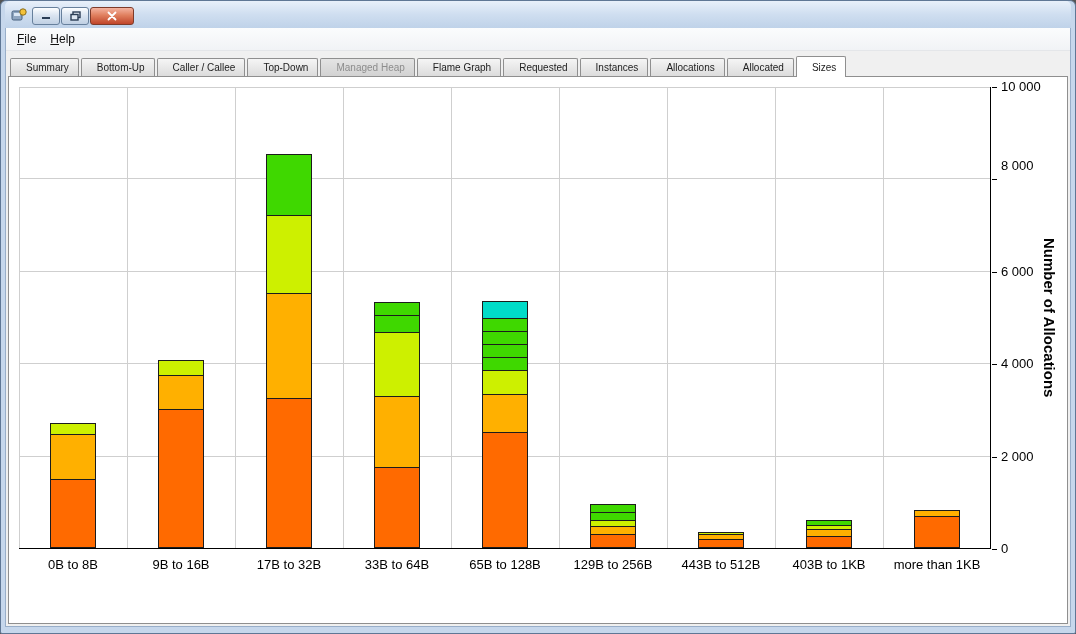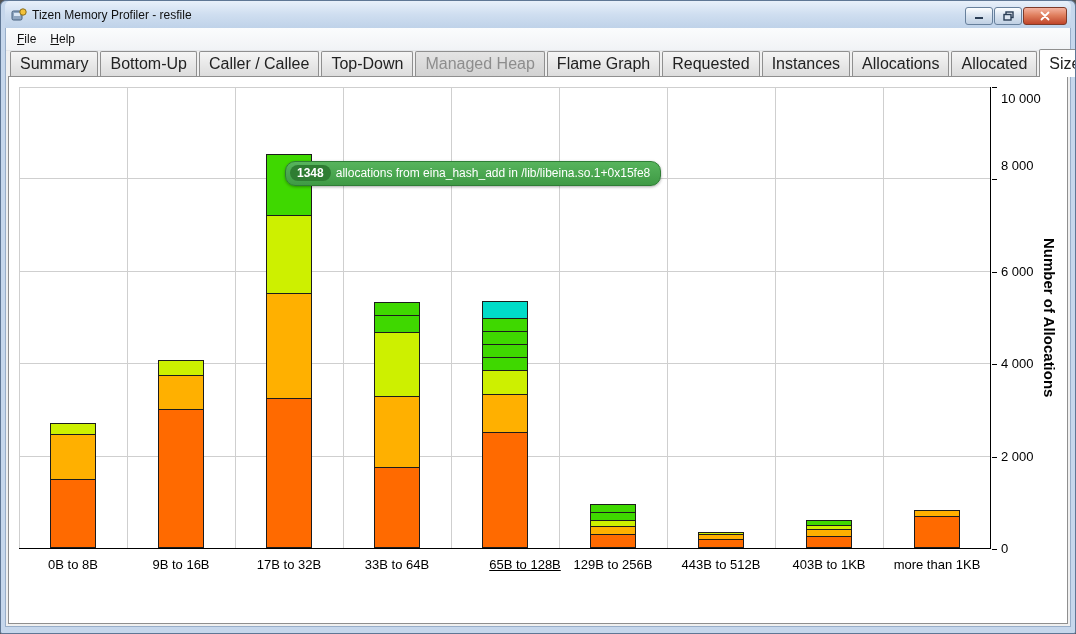--- a/index.html
+++ b/index.html
@@ -38,21 +38,21 @@
     height:23px; background:linear-gradient(#fbfcfd,#f1f3f6);
     display:flex; align-items:center; padding-left:4px; font-size:12px; color:#111;
     border-bottom:1px solid #e4e6e9;
   }
   .menu-item{ padding:8px 7px; }
   .tabbar{
     height:25px; display:flex; align-items:flex-end; padding:3px 0 0 4px; gap:2px;
     background:#f0f0f0; position:relative; z-index:2;
   }
   .tab{
-    font-size:16px; color:#222; padding:3px 9px 3px 9px;
+    font-size:10px; color:#222; padding:3px 9px 3px 15px;
     border:1px solid #8f8f8f; border-bottom:none; border-radius:2px 2px 0 0;
     background:linear-gradient(#f5f5f5,#dcdcdc); white-space:nowrap;
   }
   .tab.disabled{ color:#8d8d8d; background:linear-gradient(#e4e4e4,#d2d2d2); }
   .tab.active{
     background:#fff; position:relative; z-index:3;
     padding-top:5px; padding-bottom:4px; margin-bottom:-1px;
   }
   .content{
     flex:1 1 auto; background:#fff; border:1px solid #8f8f8f;
@@ -96,21 +96,20 @@
 </head>
 <body>
 
 <div class="window">
   <div class="titlebar">
     <svg class="app-icon" viewBox="0 0 16 16">
       <rect x="1" y="4" width="10" height="9" rx="1.5" fill="#8fa6c0" stroke="#47607e"></rect>
       <rect x="3" y="6" width="6" height="3" fill="#d9e6f4"></rect>
       <circle cx="12" cy="5" r="3.2" fill="#f3c23a" stroke="#8a6d1c"></circle>
     </svg>
-    <span class="title-text">Tizen Memory Profiler - resfile</span>
     <div class="caption-buttons">
       <div class="cap">
         <svg width="10" height="9" viewBox="0 0 10 9">
             <rect x="1" y="6" width="8" height="2" fill="#2a3d55"></rect>
           </svg>
       </div>
       <div class="cap">
         <svg width="11" height="10" viewBox="0 0 11 10">
           <rect x="3" y="1" width="7" height="5.5" fill="none" stroke="#2a3d55" stroke-width="1.4"></rect>
           <rect x="1" y="3.5" width="7" height="5.5" fill="#dde6f1" stroke="#2a3d55" stroke-width="1.4"></rect>
@@ -210,41 +209,37 @@
               <div class="seg" style="height: 5px; background: rgb(205, 240, 0); margin-top: -1px;"></div>
               <div class="seg" style="height: 8px; background: rgb(255, 176, 0); margin-top: -1px;"></div>
               <div class="seg" style="height: 12px; background: rgb(255, 106, 0); margin-top: -1px;"></div>
             </div>
             <div class="bar" style="left: 895px; width: 46px;">
               <div class="seg" style="height: 7px; background: rgb(255, 176, 0);"></div>
               <div class="seg" style="height: 32px; background: rgb(255, 106, 0); margin-top: -1px;"></div>
             </div>
           </div>
         <div class="y-axis-title">Number of Allocations</div>
-        <div class="tooltip">
-          <span class="tt-badge">1348</span>
-          <span class="tt-text">allocations from eina_hash_add in /lib/libeina.so.1+0x15fe8</span>
-        </div>
       <div class="ytick" style="left: 983px; top: 472px;"></div>
           <div class="ylab" style="left: 992px; top: 464px;">0</div>
           <div class="ytick" style="left: 983px; top: 379.6px;"></div>
           <div class="ylab" style="left: 992px; top: 371.6px;">2 000</div>
           <div class="ytick" style="left: 983px; top: 287.2px;"></div>
           <div class="ylab" style="left: 992px; top: 279.2px;">4 000</div>
           <div class="ytick" style="left: 983px; top: 194.8px;"></div>
           <div class="ylab" style="left: 992px; top: 186.8px;">6 000</div>
           <div class="ytick" style="left: 983px; top: 102.4px;"></div>
           <div class="ylab" style="left: 992px; top: 81px;">8 000</div>
           <div class="ytick" style="left: 983px; top: 10px;"></div>
-          <div class="ylab" style="left: 992px; top: 2px; margin-top: 12px;">10 000</div>
+          <div class="ylab" style="left: 992px; top: 2px;">10 000</div>
           <div class="xlab" style="left: 10px; top: 480px; width: 108px;">0B to 8B</div>
           <div class="xlab" style="left: 118px; top: 480px; width: 108px;">9B to 16B</div>
           <div class="xlab" style="left: 226px; top: 480px; width: 108px;">17B to 32B</div>
           <div class="xlab" style="left: 334px; top: 480px; width: 108px;">33B to 64B</div>
-          <div class="xlab" style="left: 462px; top: 480px; width: 108px; text-decoration: underline;">65B to 128B</div>
+          <div class="xlab" style="left: 442px; top: 480px; width: 108px;">65B to 128B</div>
           <div class="xlab" style="left: 550px; top: 480px; width: 108px;">129B to 256B</div>
           <div class="xlab" style="left: 658px; top: 480px; width: 108px;">443B to 512B</div>
           <div class="xlab" style="left: 766px; top: 480px; width: 108px;">403B to 1KB</div>
           <div class="xlab" style="left: 874px; top: 480px; width: 108px;">more than 1KB</div>
         </div>
     </div>
   </div>
 </div>
 
 </body></html>

